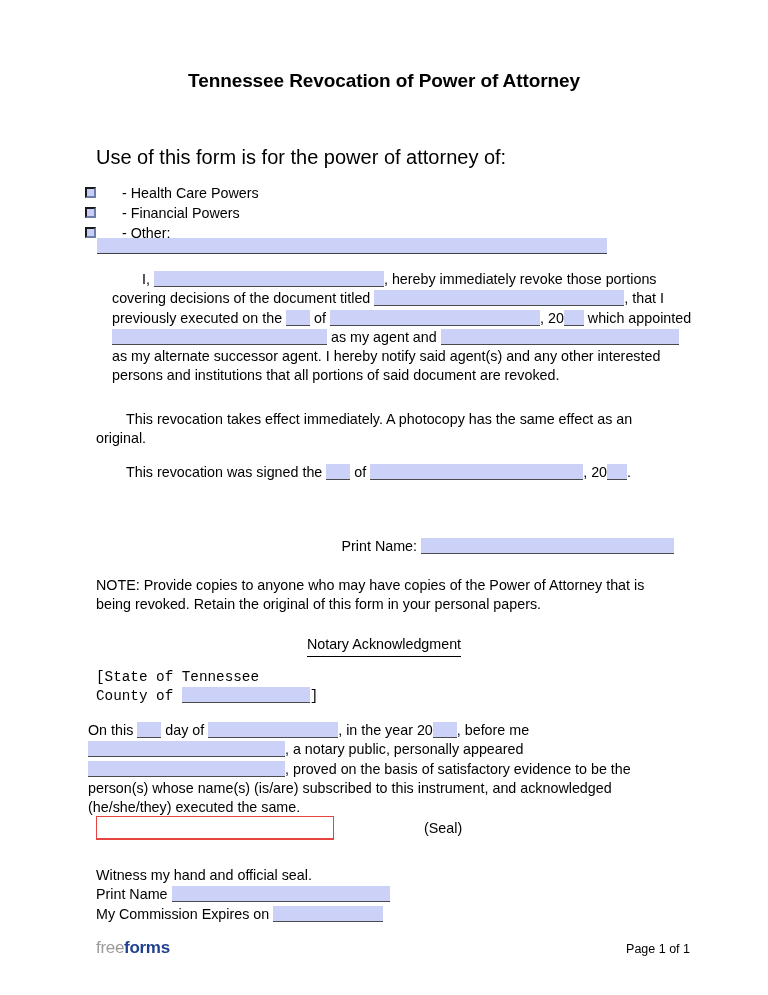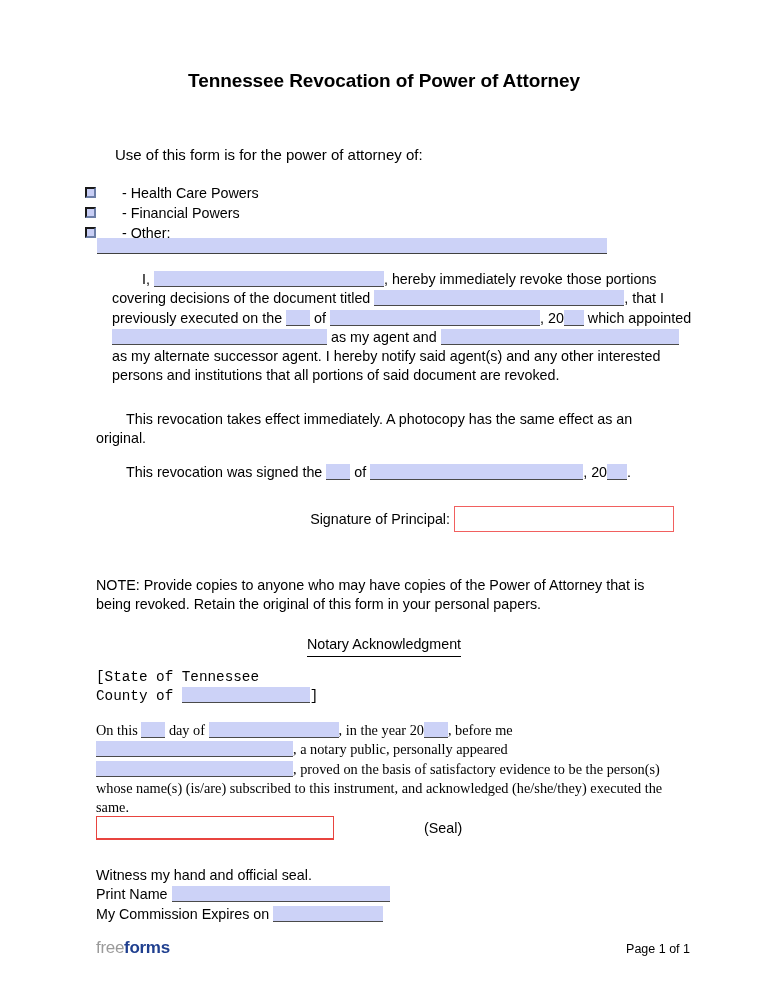--- a/index.html
+++ b/index.html
@@ -34,22 +34,21 @@
     text-align: center;
     font-size: 19px;
     font-weight: bold;
     letter-spacing: -0.1px;
   }
 
   .intro {
     position: absolute;
     left: 96px;
     top: 146px;
-    font-size: 15px;
-    margin-left: 19px;
+    font-size: 20px;
   }
 
   
   .check-list {
     position: absolute;
     left: 85px;
     top: 183px;
     width: 560px;
   }
   .check-row {
@@ -101,21 +100,21 @@
     position: absolute;
     font-size: 14.3px;
     line-height: 19.3px;
     color: #000;
   }
   .p-revoke { left: 112px; top: 270px; width: 580px; }
   .p-effect { left: 96px; top: 410px; width: 580px; }
   .p-signed { left: 96px; top: 463px; width: 580px; }
   .p-note   { left: 96px; top: 576px; width: 580px; }
   .p-state  { left: 96px; top: 668px; width: 480px; font-family: Liberation Mono, monospace; }
-  .p-notary { left: 96px; top: 721px; width: 580px; font-family: Liberation Serif, serif; }
+  .p-notary { left: 88px; top: 721px; width: 580px; }
   .p-witness{ left: 96px; top: 866px; width: 480px; }
 
   .indent { display: inline-block; width: 30px; }
 
   
   .sig-row {
     position: absolute;
     display: flex;
     align-items: center;
     justify-content: flex-end;
@@ -243,25 +242,25 @@
     <span class="indent"></span><span>This revocation takes effect immediately. A photocopy has the same effect as an original.</span>
   </div>
 
   <div class="para p-signed">
     <span class="indent"></span><span>This revocation was signed the</span>
     <span class="fld" style="width:24px"></span>
     <span>of</span>
     <span class="fld" style="width:213px"></span><span>, 20</span><span class="fld" style="width:20px"></span><span>.</span>
   </div>
 
-  <div class="sig-row sig-principal">
-    <span class="sig-label">Signature of Principal:</span>
-    <span class="sig-box-red"></span>
-  </div>
-
+
+  <div class="sig-row sig-printname">
+    <span class="sig-label">Print Name:</span>
+    <span class="sig-box-blue"></span>
+  </div>
 
   <div class="para p-note">NOTE: Provide copies to anyone who may have copies of the Power of Attorney that is being revoked. Retain the original of this form in your personal papers.</div>
 
   <div class="notary-head">
     <span>Notary Acknowledgment</span>
   </div>
 
   <div class="para p-state">
     <span>[State of Tennessee</span><br>
     <span>County of</span>

